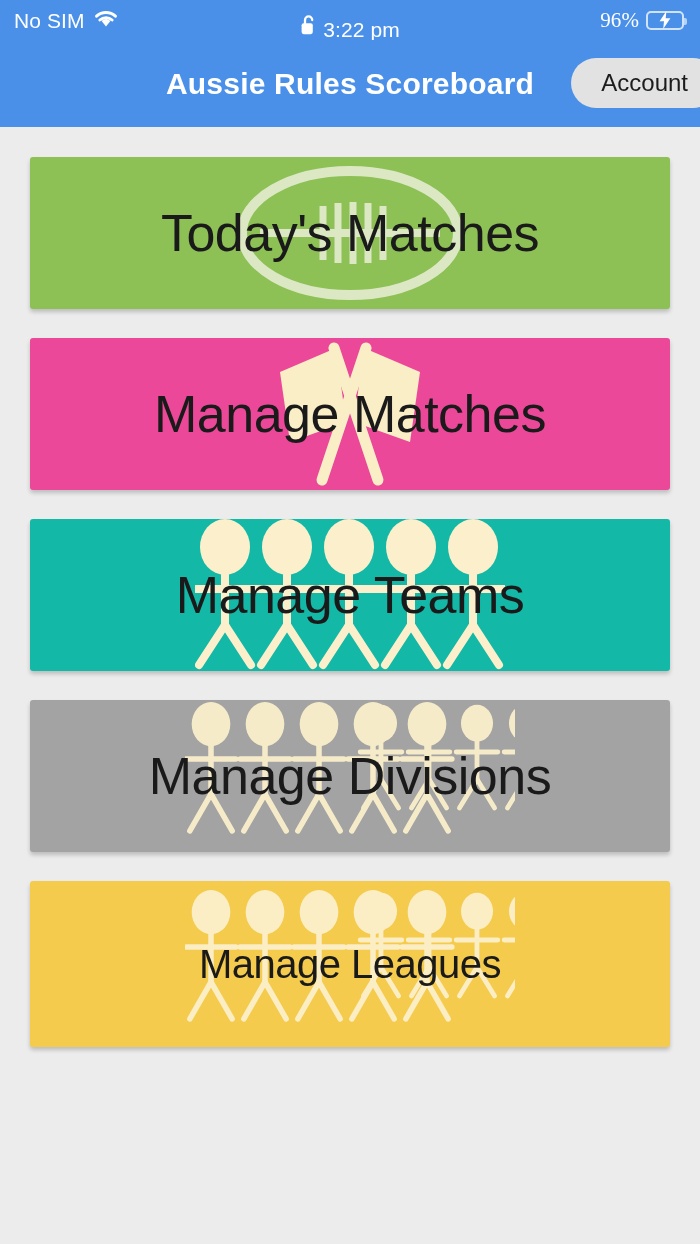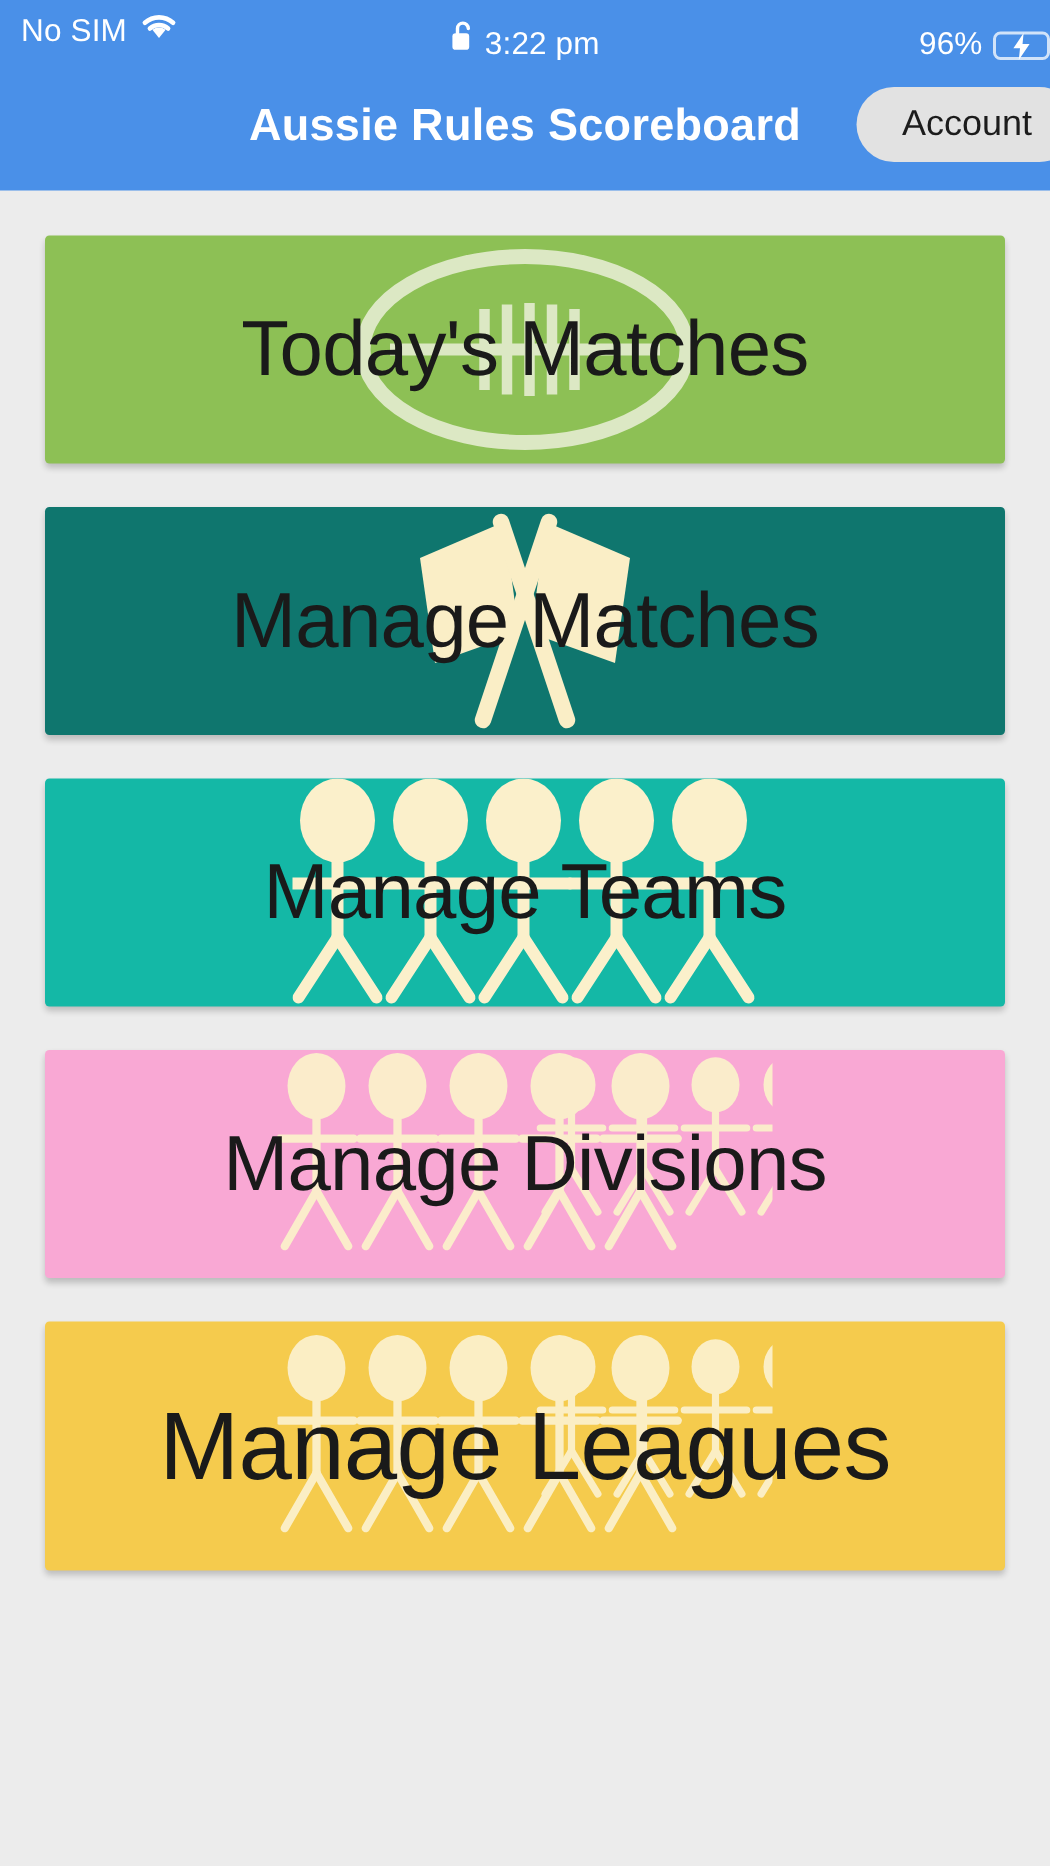--- a/index.html
+++ b/index.html
@@ -12,21 +12,21 @@
   #app { position: relative; width: 700px; height: 1244px; background: #ECECEC; }
 
   
   .statusbar {
     position: absolute; top: 0; left: 0; width: 700px; height: 40px;
     background: #4A90E8; color: #fff;
   }
   .sb-left { position: absolute; left: 14px; top: 0; height: 40px; display: flex; align-items: center; gap: 8px; }
   .sb-center { position: absolute; left: 0; top: 0; width: 700px; height: 40px;
     display: flex; align-items: flex-end; justify-content: center; gap: 6px; }
-  .sb-right { position: absolute; right: 0; top: 0; height: 40px; display: flex; align-items: flex-end; gap: 7px; }
+  .sb-right { position: absolute; right: 16px; top: 0; height: 40px; display: flex; align-items: center; gap: 7px; font-family: Liberation Serif, serif; }
   .sb-text { font-size: 21px; font-weight: 500; letter-spacing: .1px; line-height: 1; }
   .wifi-icon { display: block; }
   .lock-icon { display: block; }
   .battery {
     position: relative; width: 38px; height: 19px; border: 2px solid rgba(255,255,255,.75);
     border-radius: 5px; padding: 2px;
   }
   .battery::after {
     content: ""; position: absolute; right: -5px; top: 5px; width: 3px; height: 7px;
     background: rgba(255,255,255,.6); border-radius: 0 2px 2px 0;
@@ -66,21 +66,21 @@
     position: absolute; left: 0; top: 0; width: 100%; height: 100%;
     display: flex; align-items: center; justify-content: center;
     pointer-events: none;
   }
   .menu-btn .label {
     position: relative; z-index: 2; display: flex; align-items: center; justify-content: center;
     width: 100%; height: 100%;
     color: #1A1A1A; font-size: 52px; font-weight: 400; letter-spacing: -.5px;
   }
   .menu-btn.tall { height: 166px; }
-  .menu-btn.tall .label { font-size: 64px; }
+  .menu-btn.tall .label { font-size: 40px; }
 </style>
 </head>
 <body>
 
 <div id="app">
 
   <div class="statusbar">
 
     <div class="sb-left">
       <span class="sb-text">No SIM</span>
@@ -130,21 +130,21 @@
           <line x1="118" y1="45" x2="118" y2="105" stroke="#DCE8C4" stroke-width="7"></line>
           <line x1="133" y1="44" x2="133" y2="106" stroke="#DCE8C4" stroke-width="7"></line>
           <line x1="148" y1="45" x2="148" y2="105" stroke="#DCE8C4" stroke-width="7"></line>
           <line x1="163" y1="48" x2="163" y2="102" stroke="#DCE8C4" stroke-width="7"></line>
         </svg>
       </span>
       <span class="label">Today's Matches</span>
     </button>
 
 
-    <button class="menu-btn" style="background:#0f766e">
+    <button class="menu-btn" style="background:#ec4899">
       <span class="art">
         <svg width="200" height="152" viewBox="0 0 200 152">
           <g fill="#FAEEC6">
             <path d="M86 10 L30 34 L40 104 L96 84 Z"></path>
             <path d="M114 10 L170 34 L160 104 L104 84 Z"></path>
           </g>
           <g stroke="#FAEEC6" stroke-width="11" stroke-linecap="round">
             <line x1="84" y1="10" x2="128" y2="142"></line>
             <line x1="116" y1="10" x2="72" y2="142"></line>
           </g>
@@ -191,21 +191,21 @@
               <line x1="-31" y1="70" x2="31" y2="70"></line>
               <line x1="0" y1="106" x2="-26" y2="146"></line>
               <line x1="0" y1="106" x2="26" y2="146"></line>
             </g>
           </g>
         </svg>
       </span>
       <span class="label">Manage Teams</span>
     </button>
 
-    <button class="menu-btn" style="background:#f9a8d4">
+    <button class="menu-btn" style="background:#a3a3a3">
       <span class="art">
         <svg width="330" height="152" viewBox="0 0 330 152">
           <g fill="#FBF0CB" stroke="#FBF0CB" stroke-width="6" stroke-linecap="round" opacity=".95">
 
             <g transform="translate(196,4) scale(.8)">
               <ellipse cx="0" cy="24" rx="20" ry="23" stroke="none"></ellipse>
               <line x1="0" y1="47" x2="0" y2="96"></line>
               <line x1="-26" y1="60" x2="26" y2="60"></line>
               <line x1="0" y1="94" x2="-22" y2="130"></line>
               <line x1="0" y1="94" x2="22" y2="130"></line>

